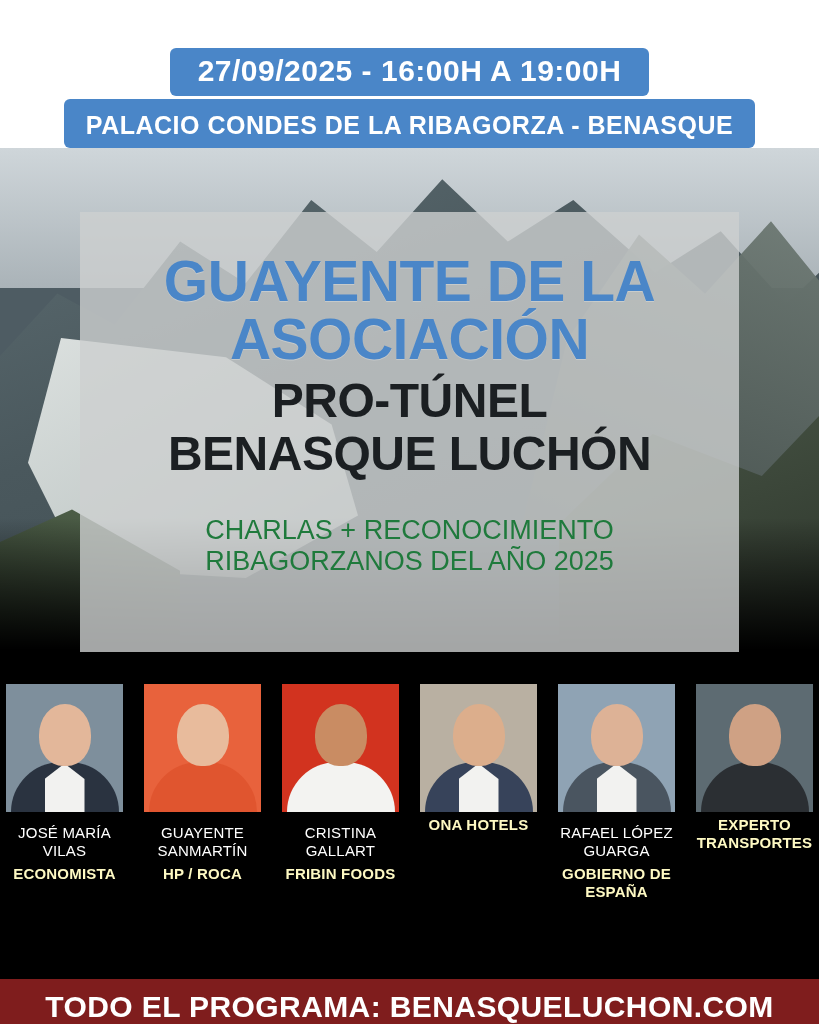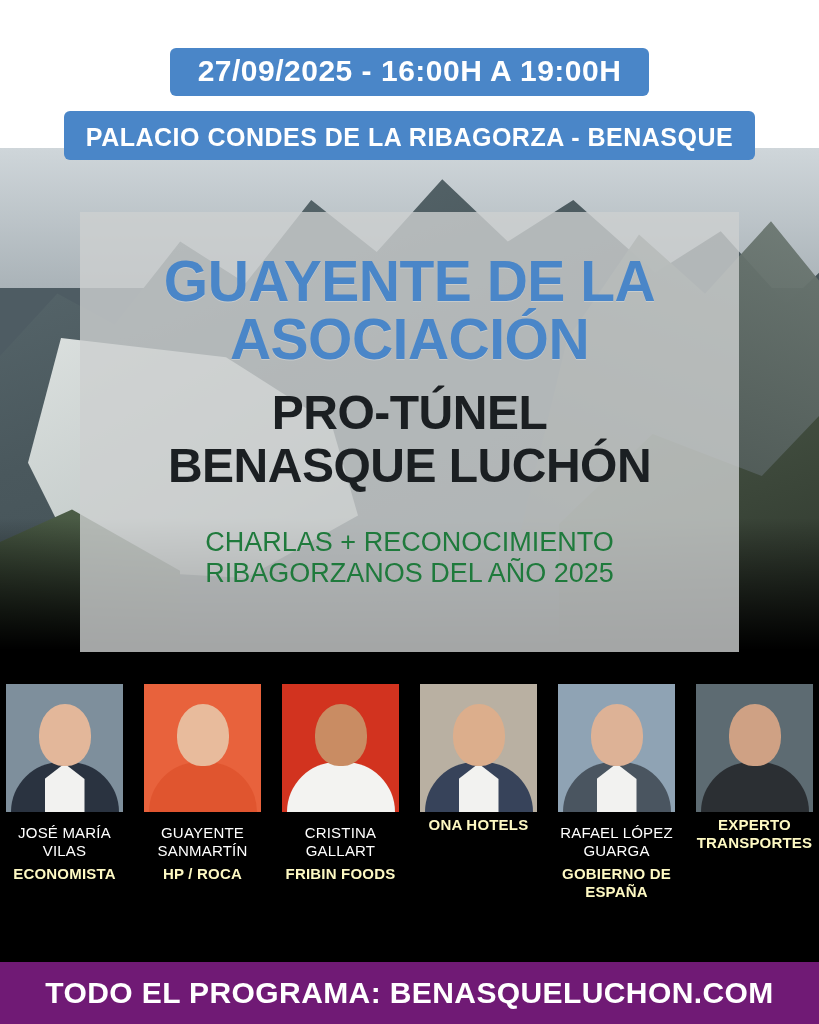--- a/index.html
+++ b/index.html
@@ -38,21 +38,21 @@
   .logo svg { width: 96px; height: 96px; display: block; }
 
   .banner-wrap {
     position: absolute;
     top: 48px;
     left: 0;
     width: 819px;
     display: flex;
     flex-direction: column;
     align-items: center;
-    gap: 15px;
+    gap: 3px;
     z-index: 6;
   }
   .banner-line {
     background: #4a86c8;
     color: #ffffff;
     font-weight: bold;
     letter-spacing: 0.5px;
     text-align: center;
     white-space: nowrap;
   }
@@ -149,21 +149,21 @@
     text-align: center;
     letter-spacing: -0.5px;
     text-shadow: 0 1px 0 rgba(255,255,255,.25);
   }
   .h-dark {
     color: #1b1f22;
     font-weight: bold;
     font-size: 48px;
     line-height: 1.05;
     text-align: center;
-    margin-top: 20px;
+    margin-top: 8px;
     letter-spacing: -0.5px;
   }
   .h-green {
     color: #1f7a3c;
     font-weight: normal;
     font-size: 27px;
     line-height: 1.15;
     text-align: center;
     margin-top: 36px;
   }
@@ -234,24 +234,24 @@
     line-height: 1.22;
     text-align: center;
     letter-spacing: 0.2px;
   }
 
   
   .footer-bar {
     position: absolute;
     left: 0; bottom: 0;
     width: 819px;
-    height: 62px;
-    background: #701a75;
-    display: flex;
-    align-items: center;
+    height: 45px;
+    background: #7f1d1d;
+    display: flex;
+    align-items: flex-end;
     justify-content: center;
     z-index: 9;
   }
   .footer-bar .txt {
     color: #ffffff;
     font-size: 30px;
     font-weight: bold;
     letter-spacing: 0.4px;
     white-space: nowrap;
   }

